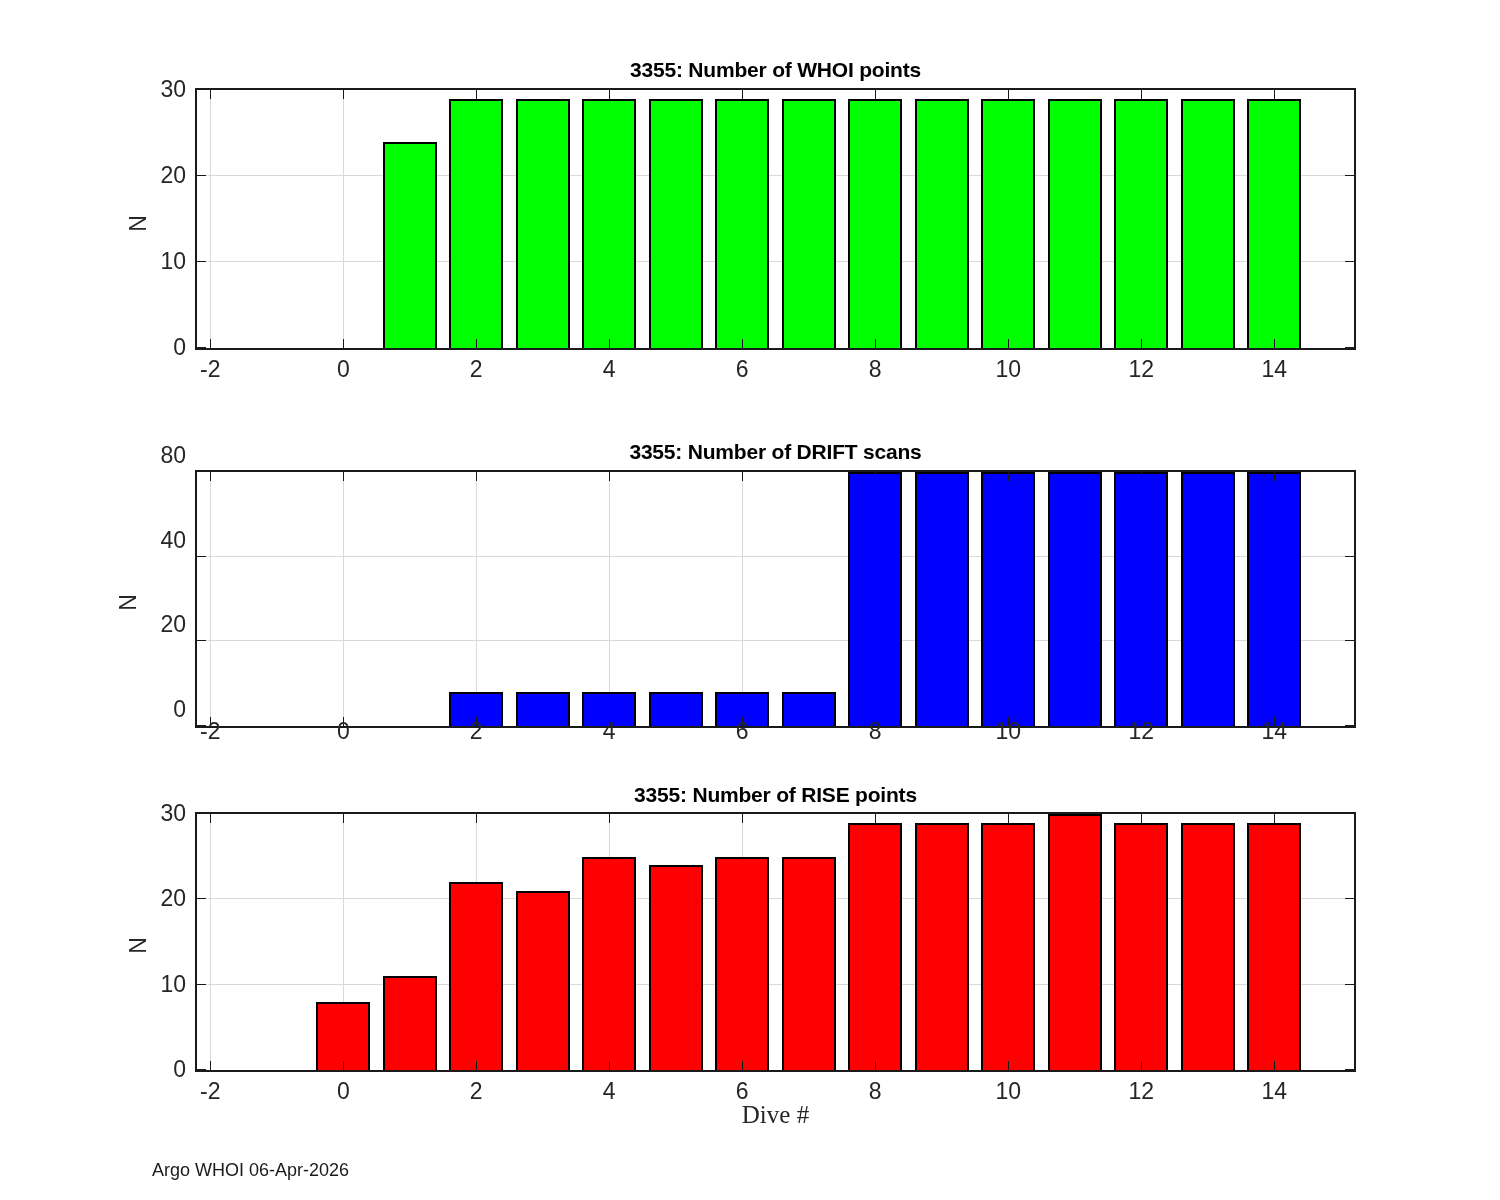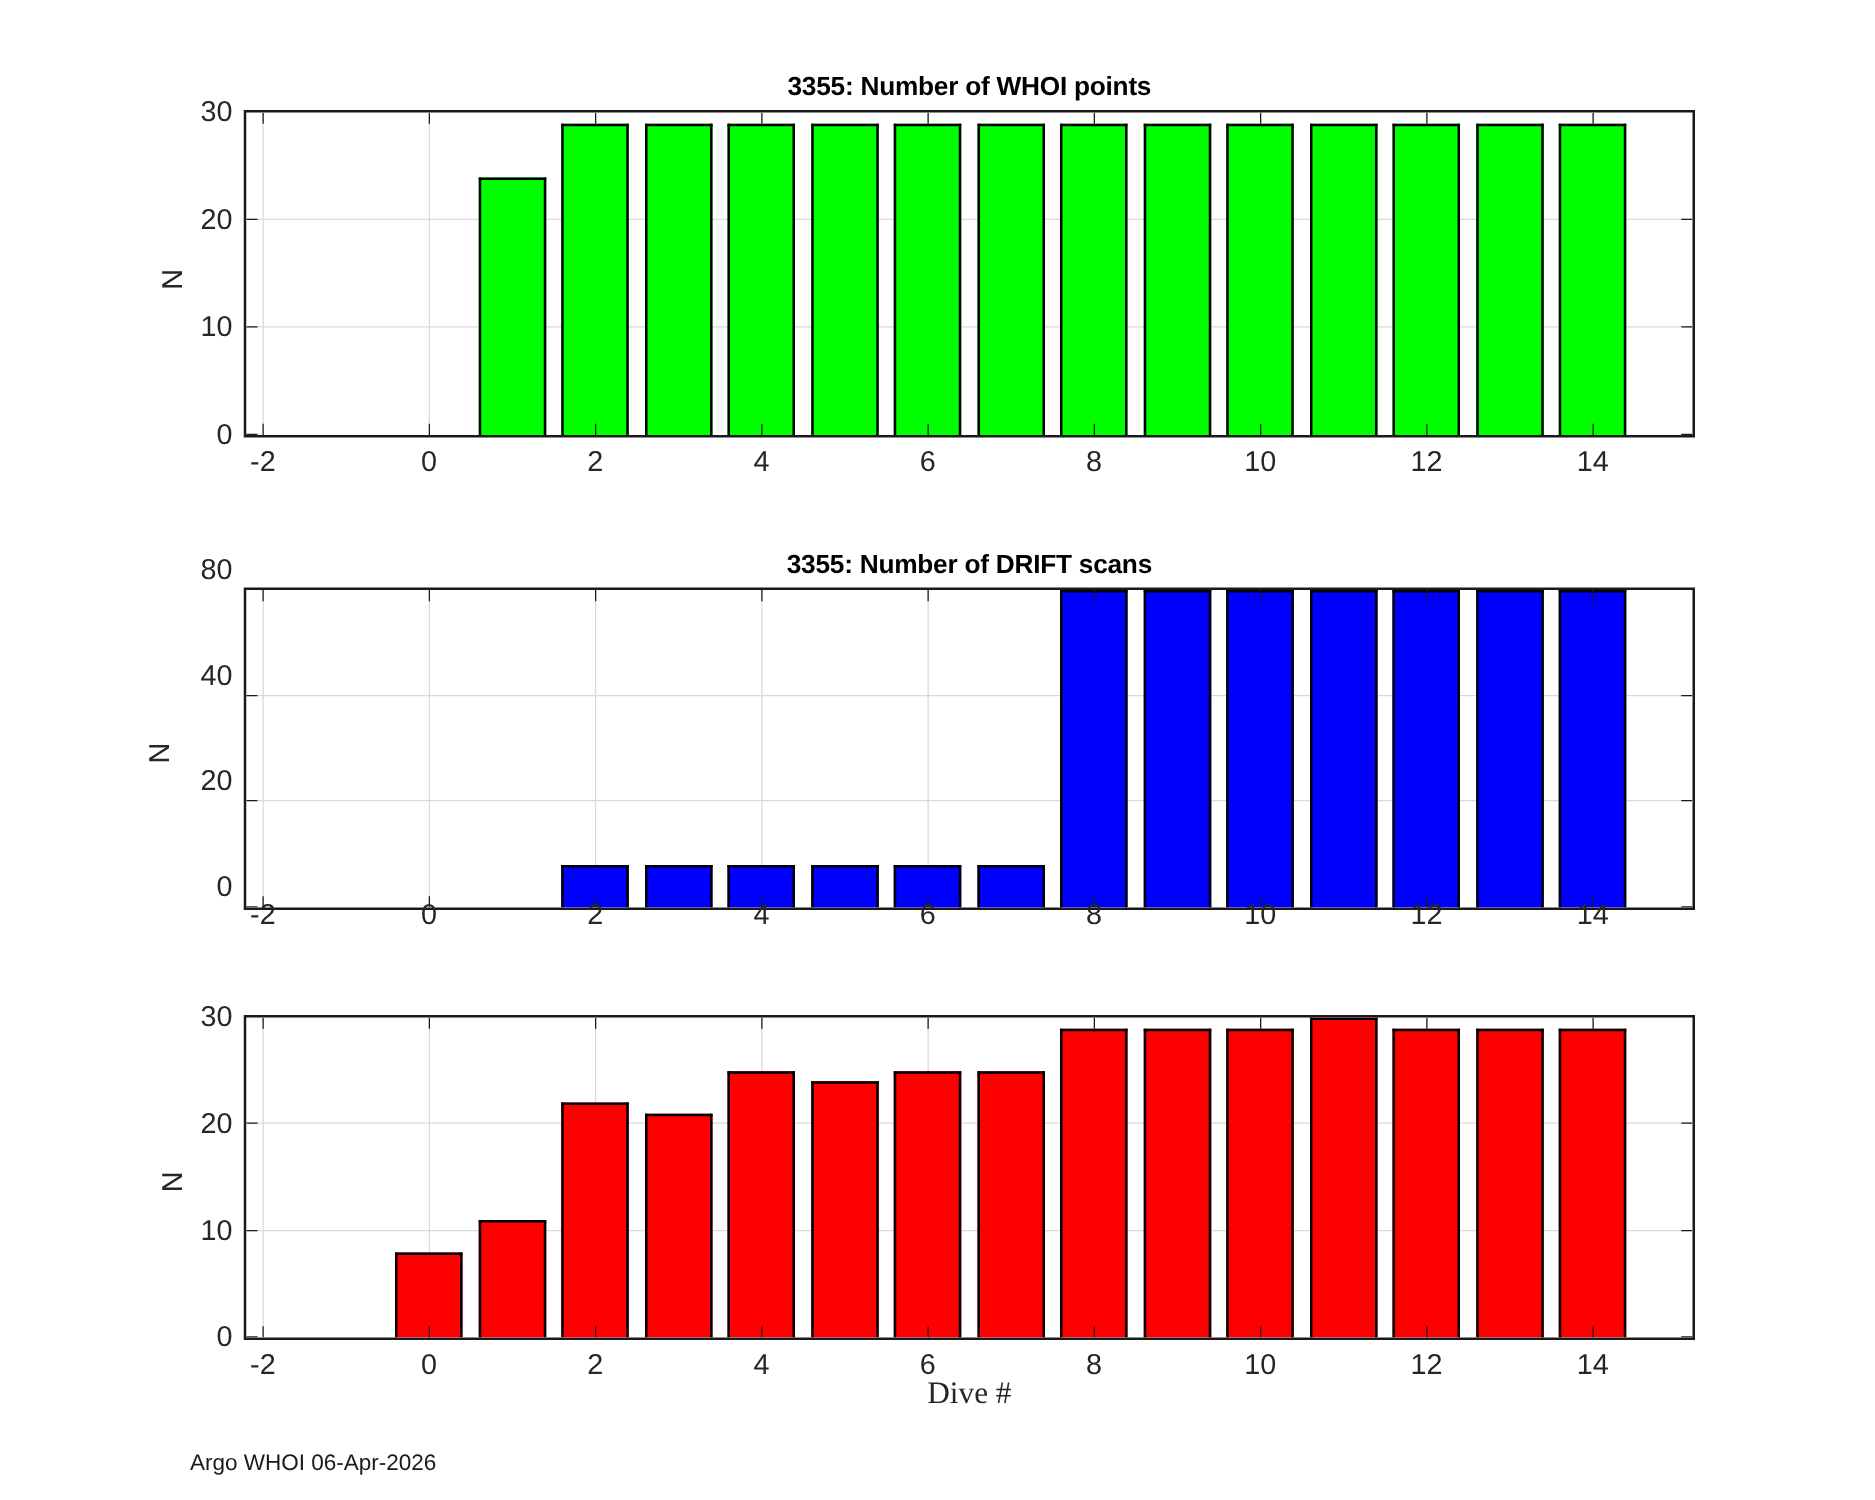--- a/index.html
+++ b/index.html
@@ -268,20 +268,21 @@
         <div class="tick-y-left" style="bottom: 84.6667px;"></div>
         <div class="tick-y-right" style="bottom: 84.6667px;"></div>
         <div class="tick-y-left" style="bottom: 169.333px;"></div>
         <div class="tick-y-right" style="bottom: 169.333px;"></div>
         <div class="tick-y-left" style="bottom: 254px;"></div>
         <div class="tick-y-right" style="bottom: 254px;"></div>
       </div>
   </div>
 
   <div class="panel" id="panel-rise" style="top:0;height:400px;">
+    <div class="panel-title" style="top:783px;">3355: Number of RISE points</div>
     <div class="ylabel" style="top:932px;left:118px;">N</div>
     <div class="plot-area" id="plot-rise" style="top:812px;height:260px;">
         <div class="gridline-h" style="bottom: 85.3333px;"></div>
         <div class="gridline-h" style="bottom: 170.667px;"></div>
         <div class="gridline-v" style="left: 13.2989px;"></div>
         <div class="gridline-v" style="left: 146.287px;"></div>
         <div class="gridline-v" style="left: 279.276px;"></div>
         <div class="gridline-v" style="left: 412.264px;"></div>
         <div class="gridline-v" style="left: 545.253px;"></div>
         <div class="gridline-v" style="left: 678.241px;"></div>

